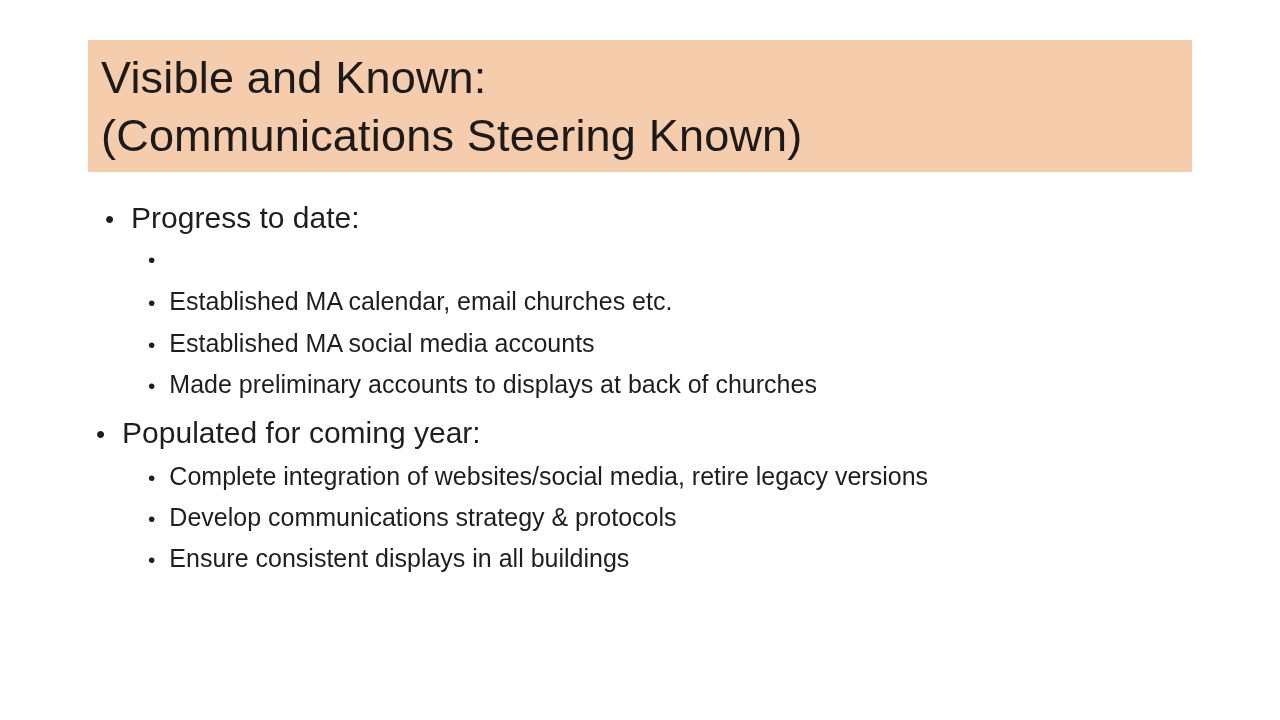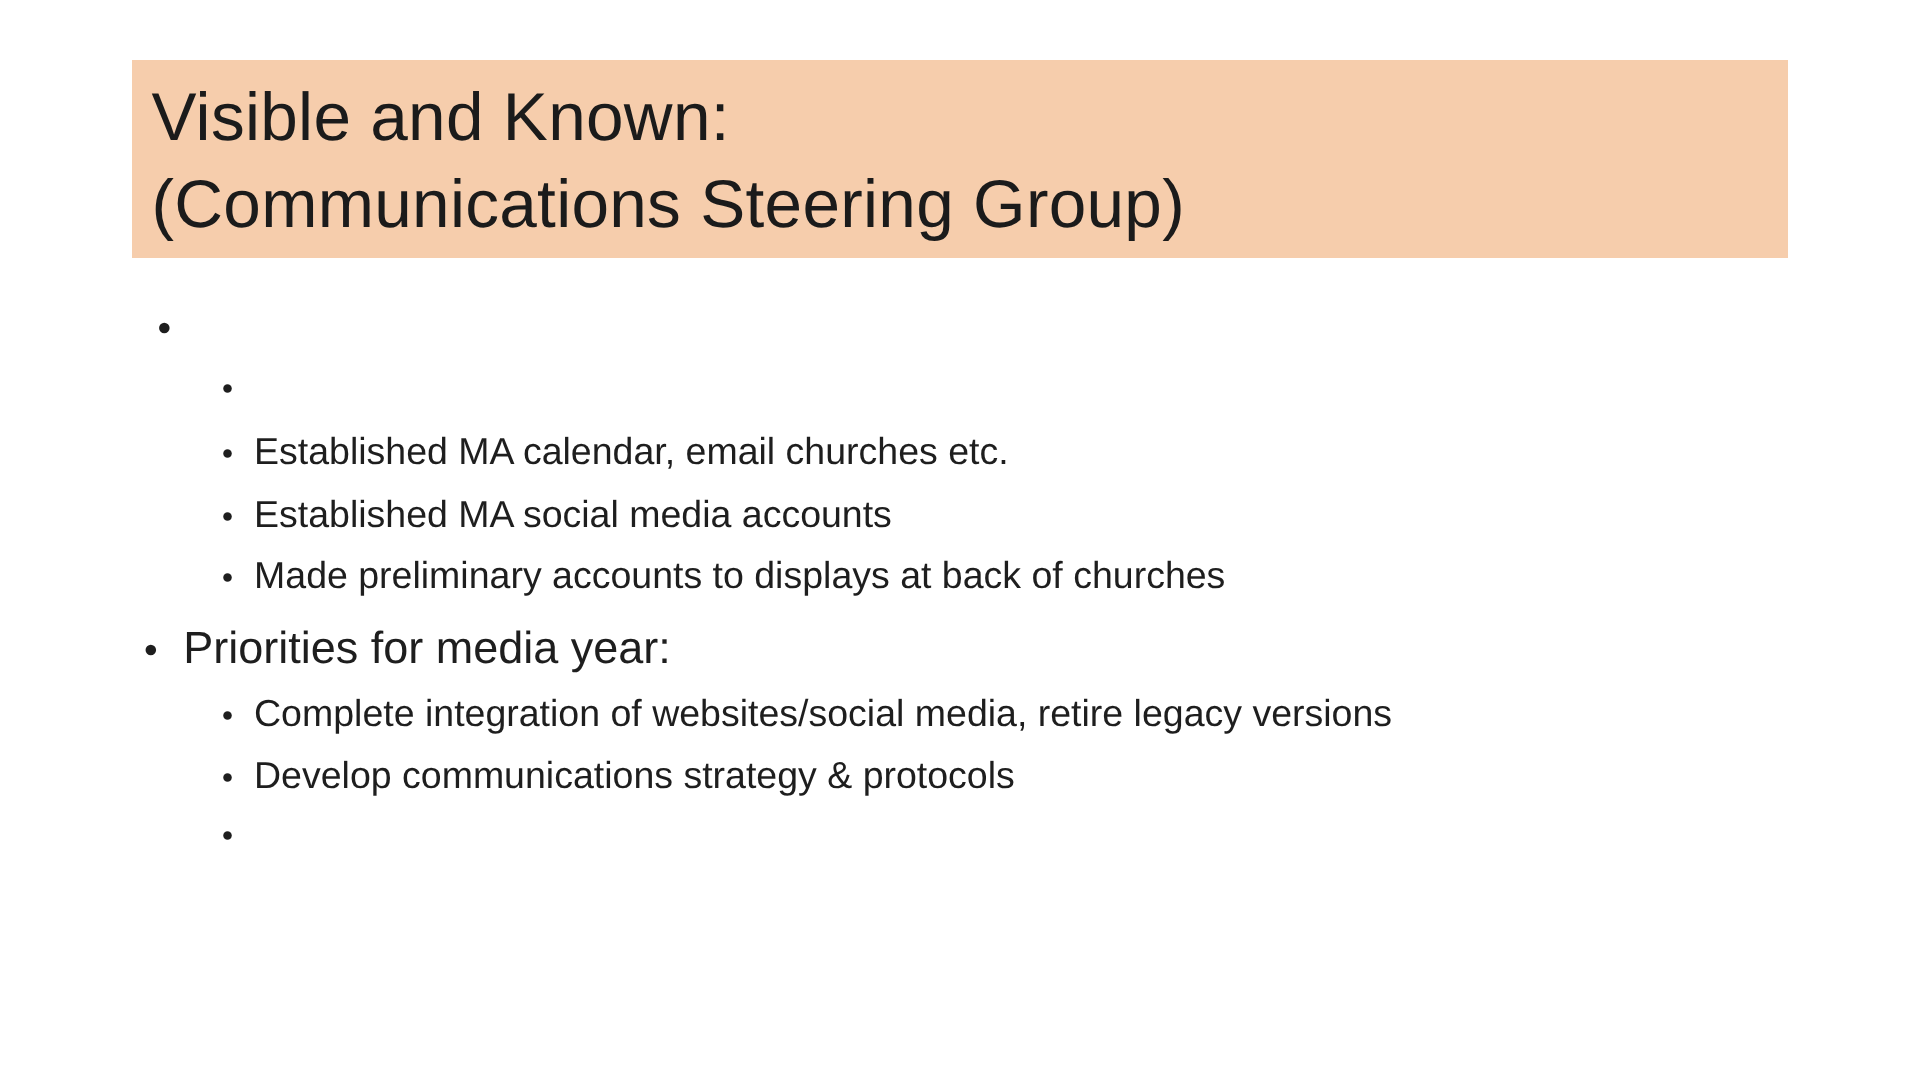--- a/index.html
+++ b/index.html
@@ -65,25 +65,26 @@
     margin-right: 14px;
   }
 </style>
 </head>
 <body>
 
 <div class="slide">
 
   <div class="title-band">
     <div class="title-line">Visible and Known:</div>
-    <div class="title-line"><span class="title-bold">(Communications</span><span> Steering Group)</span></div>
+    <div class="title-line"><span class="title-bold">(Communications</span><span> Steering Known)</span></div>
   </div>
 
   <div class="row l1" style="left:105px; top:200px;">
     <span class="bullet">•</span>
+    <span class="text">Progress to date:</span>
   </div>
 
   <div class="row l2" style="left:148px; top:245px;">
     <span class="bullet">•</span>
   </div>
 
   <div class="row l2" style="left:148px; top:286px;">
     <span class="bullet">•</span>
     <span class="text">Established MA calendar, email churches etc.</span>
   </div>
@@ -93,30 +94,31 @@
     <span class="text">Established MA social media accounts</span>
   </div>
 
   <div class="row l2" style="left:148px; top:369px;">
     <span class="bullet">•</span>
     <span class="text">Made preliminary accounts to displays at back of churches</span>
   </div>
 
   <div class="row l1" style="left:96px; top:415px;">
     <span class="bullet">•</span>
-    <span class="text">Priorities for media year:</span>
+    <span class="text">Populated for coming year:</span>
   </div>
 
   <div class="row l2" style="left:148px; top:461px;">
     <span class="bullet">•</span>
     <span class="text">Complete integration of websites/social media, retire legacy versions</span>
   </div>
 
   <div class="row l2" style="left:148px; top:502px;">
     <span class="bullet">•</span>
     <span class="text">Develop communications strategy &amp; protocols</span>
   </div>
 
   <div class="row l2" style="left:148px; top:543px;">
     <span class="bullet">•</span>
+    <span class="text">Ensure consistent displays in all buildings</span>
   </div>
 
 </div>
 
 </body></html>

